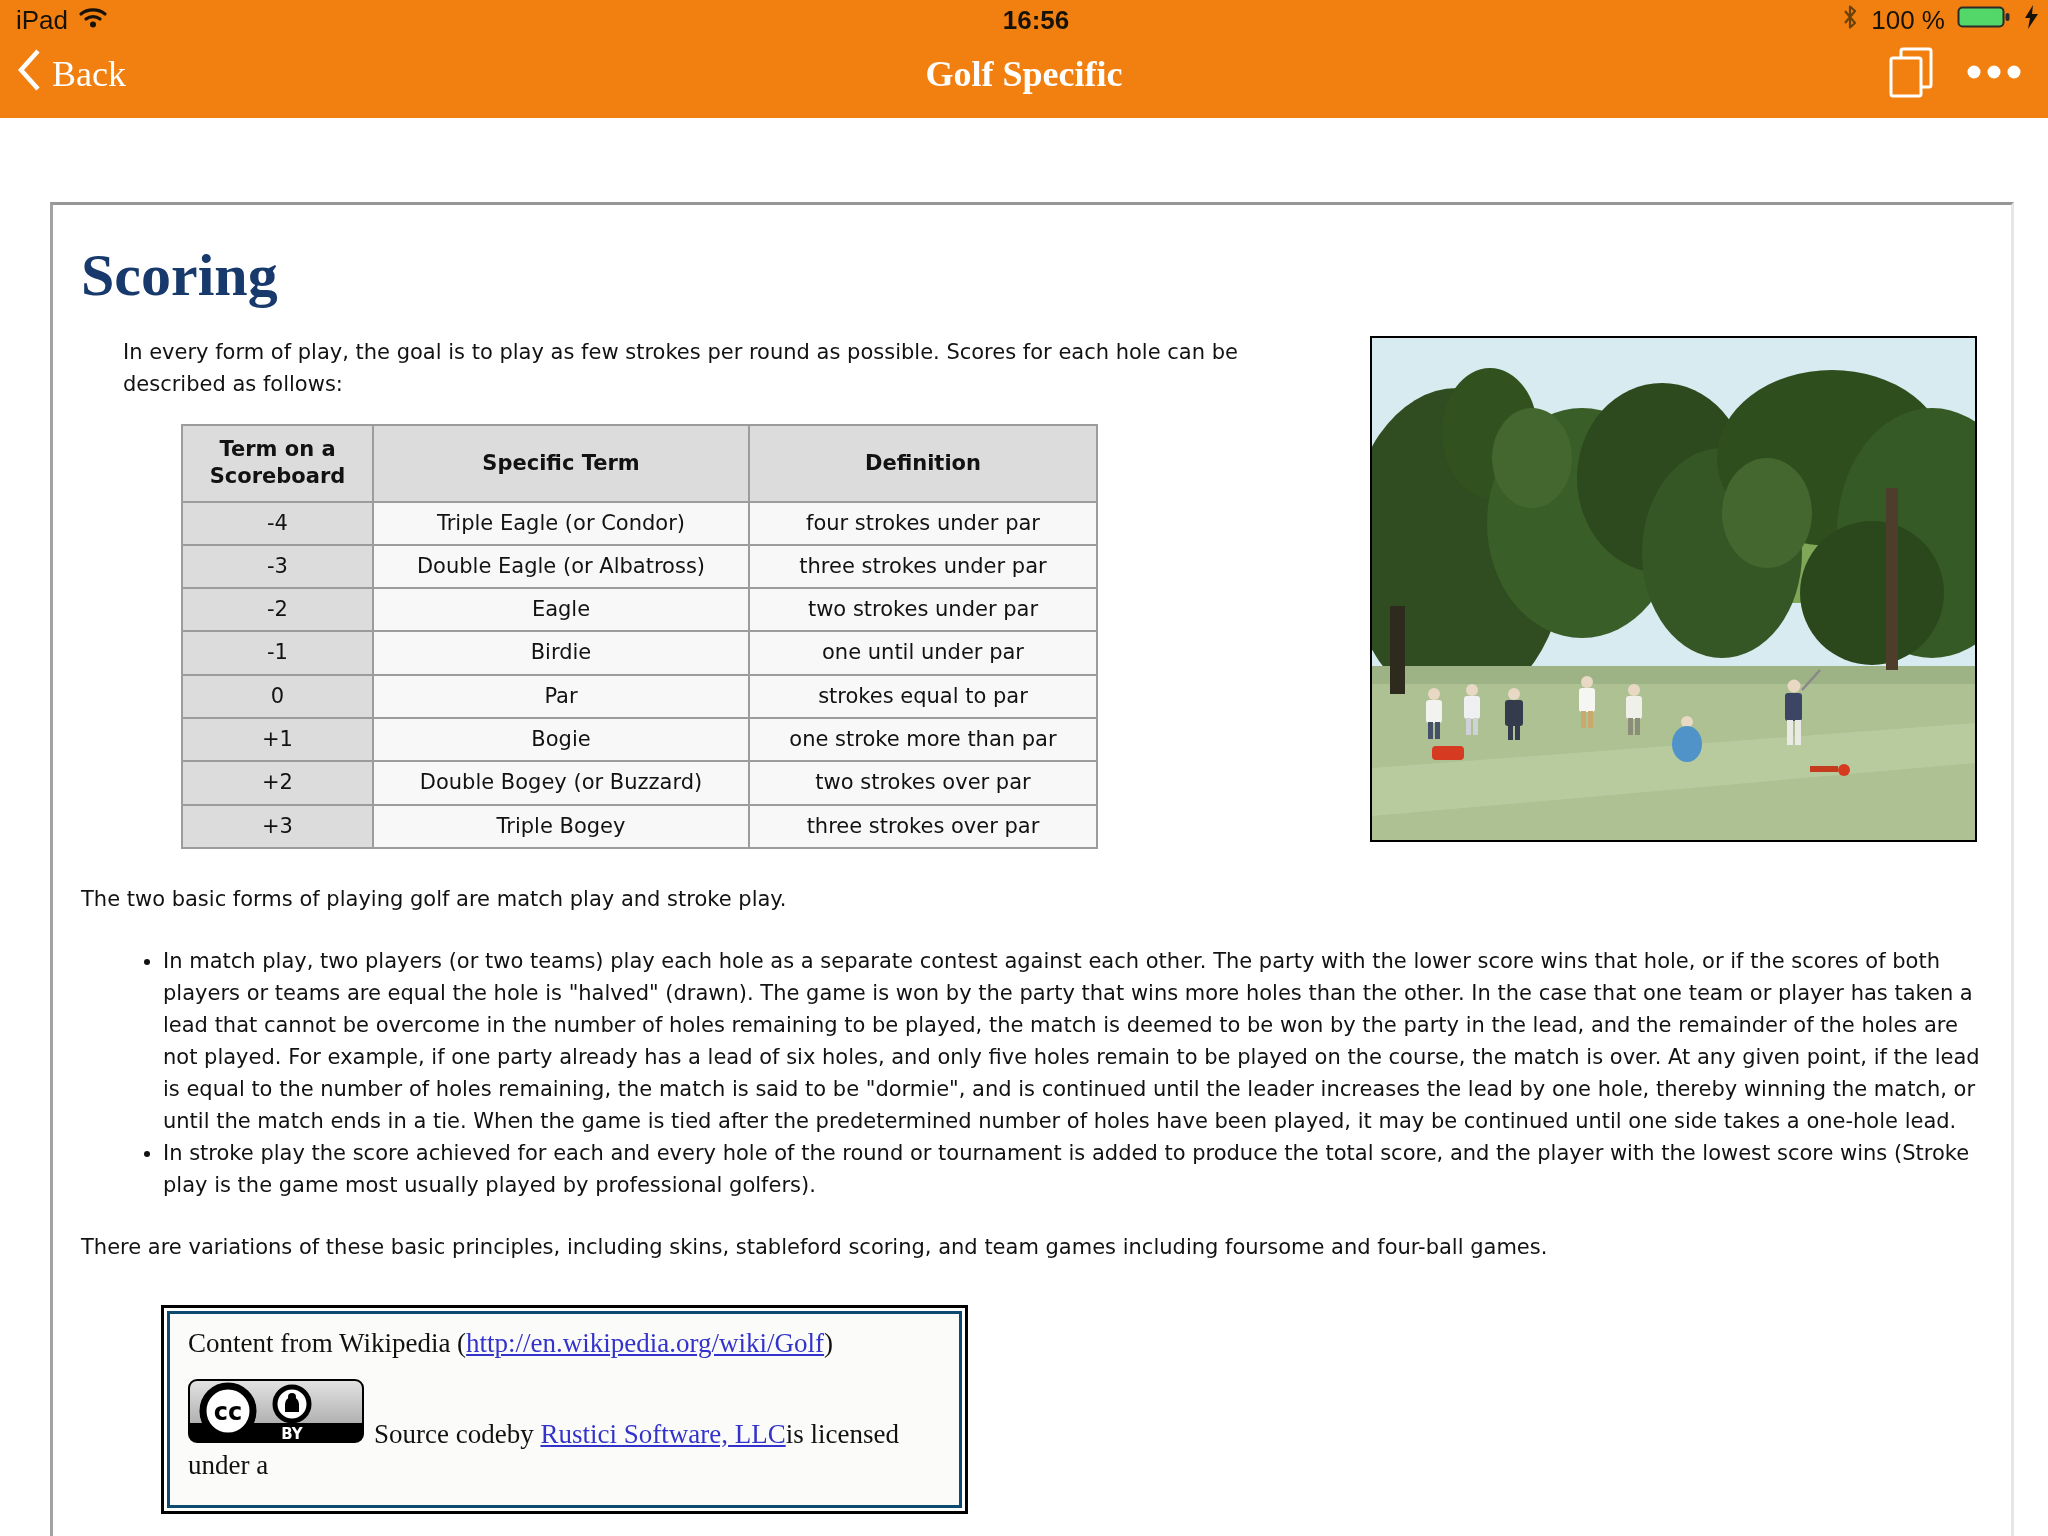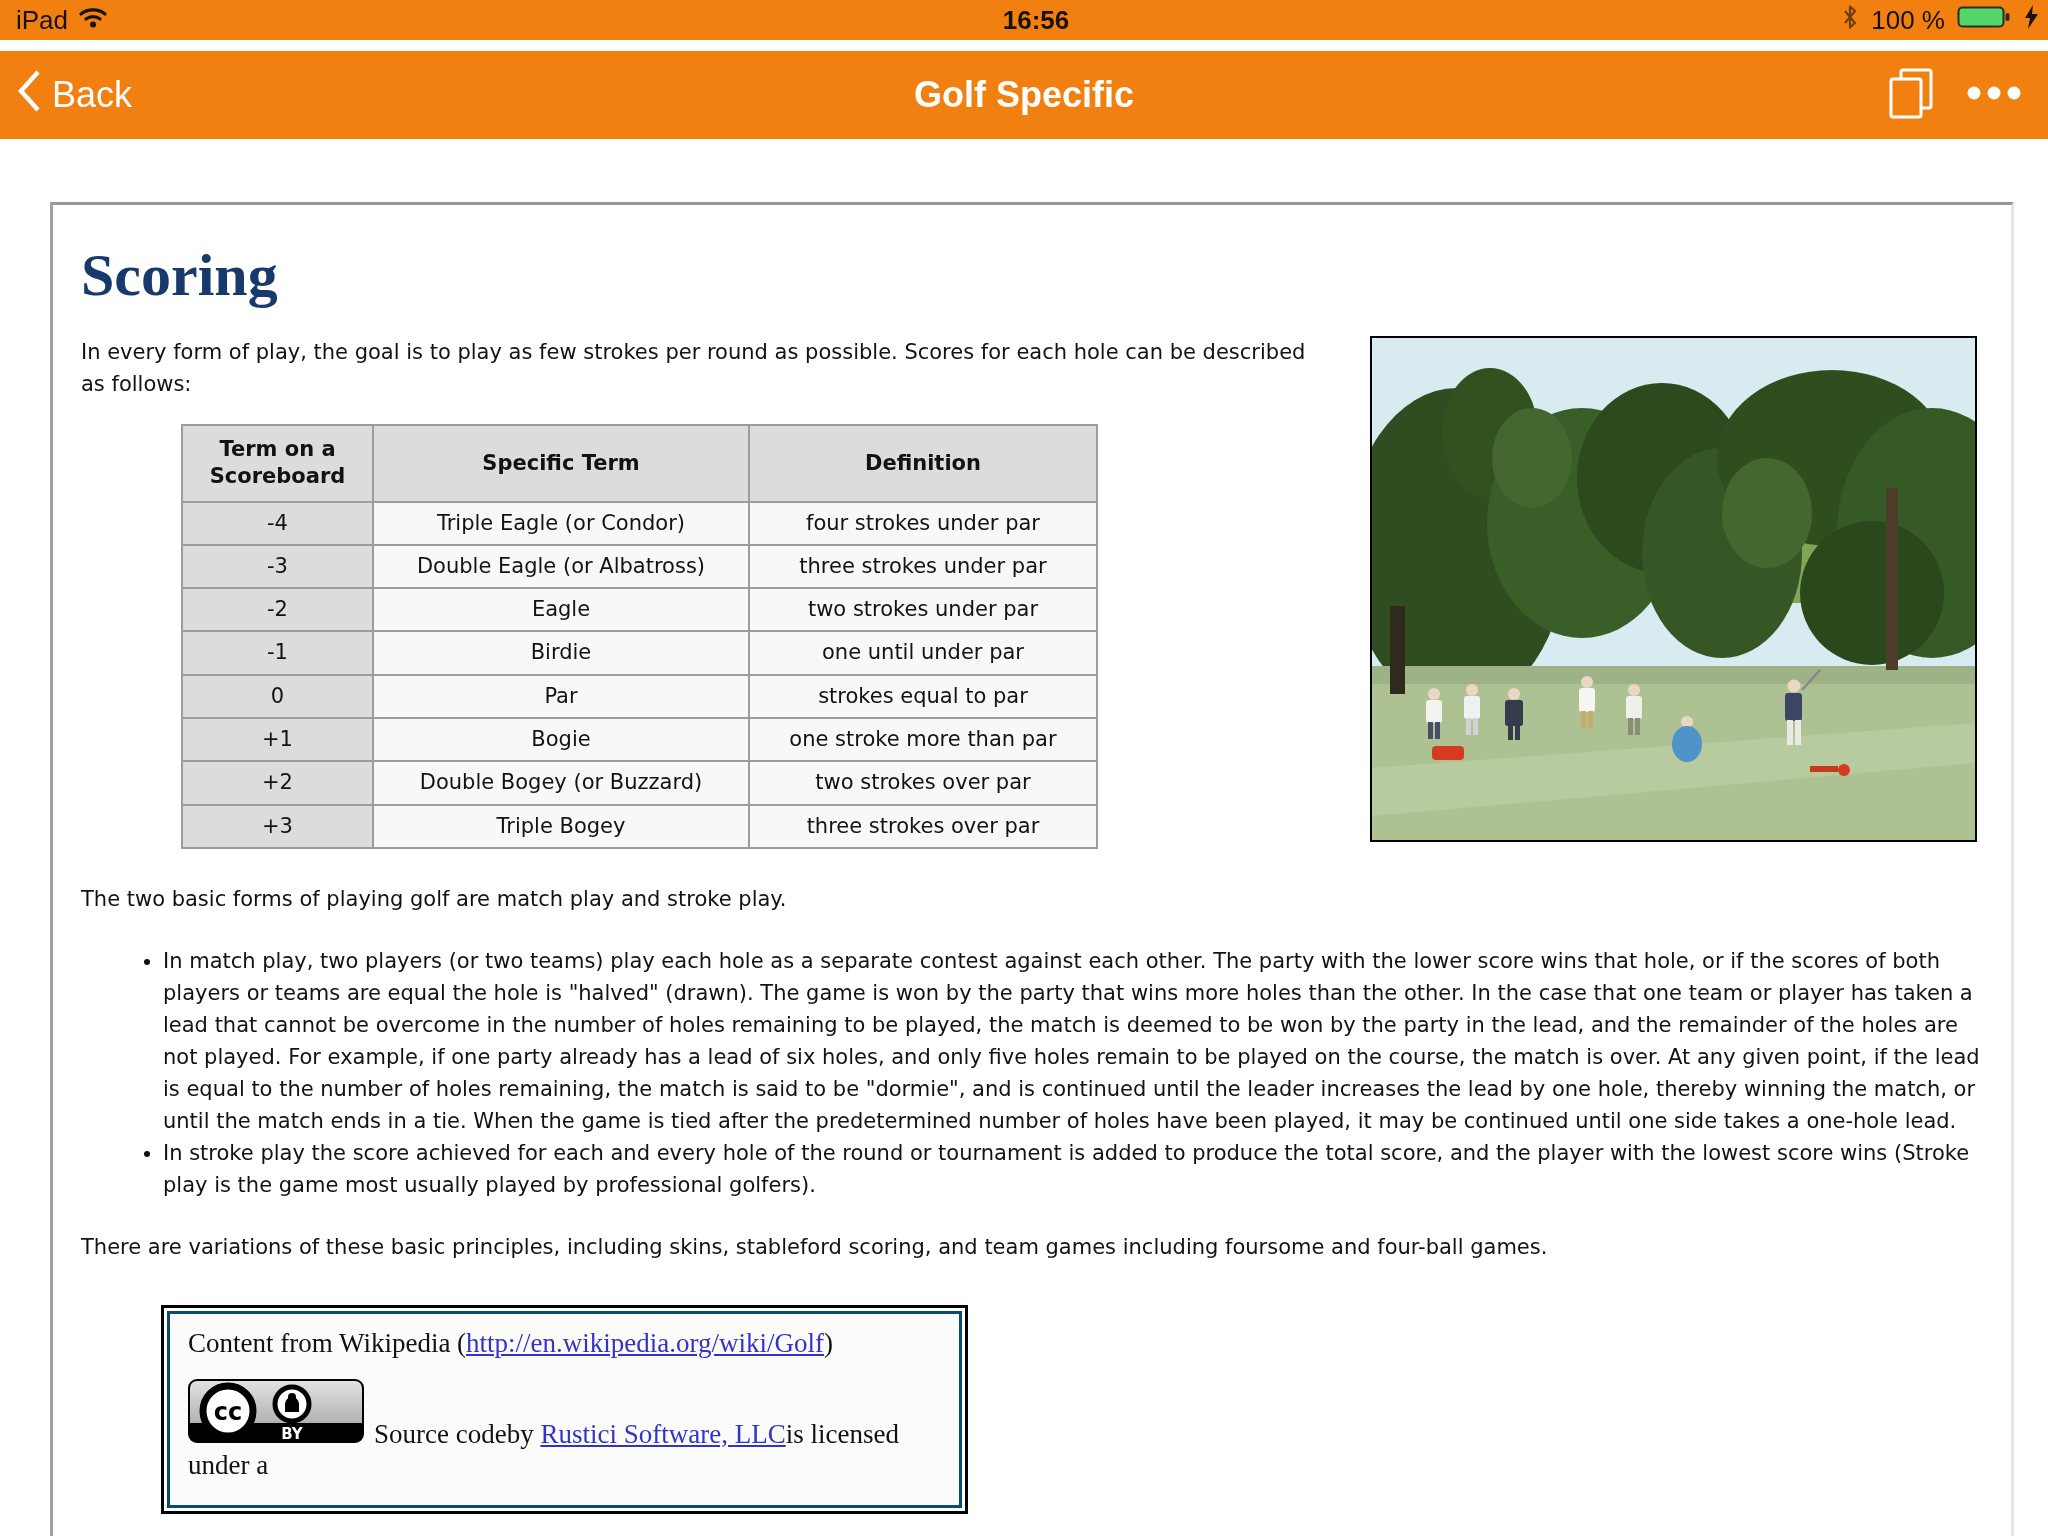--- a/index.html
+++ b/index.html
@@ -6,38 +6,38 @@
   #screen{position:relative;width:2048px;height:1536px;overflow:hidden;background:#fff;
           font-family:"DejaVu Sans",sans-serif;}
 
   
   .statusbar{position:absolute;left:0;top:0;width:100%;height:40px;background:#F28011;
              display:flex;align-items:center;color:#161208;
              font-family:"Liberation Sans",sans-serif;font-size:26px;}
   .sb-left{display:flex;align-items:center;gap:10px;padding-left:16px;}
   .sb-time{position:absolute;left:0;right:0;text-align:center;font-weight:700;padding-left:24px;}
   .sb-right{margin-left:auto;display:flex;align-items:center;gap:12px;padding-right:10px;}
-  .navbar{position:absolute;left:0;top:51px;width:100%;height:88px;background:#F28011;
+  .navbar{position:absolute;left:0;top:30px;width:100%;height:88px;background:#F28011;
           display:flex;align-items:center;color:#fff;
-          font-family:Liberation Sans, sans-serif;}
+          font-family:Liberation Serif, serif;}
   .nav-back{display:flex;align-items:center;gap:10px;padding-left:16px;font-size:36px;color:#fff;cursor:pointer;}
   .nav-title{position:absolute;left:0;right:0;text-align:center;font-size:36px;font-weight:700;}
   .nav-right{margin-left:auto;display:flex;align-items:center;gap:28px;padding-right:26px;z-index:2;}
 
   
   .doc{position:absolute;left:50px;top:202px;width:1964px;height:1400px;box-sizing:border-box;
        background:#fff;border-top:3px solid #979797;border-left:3px solid #a2a2a2;
        border-right:3px solid #e6e6e6;padding:22px 30px 0 28px;color:#121212;}
   .doc h1{font-family:"Liberation Serif",serif;font-weight:700;color:#17396B;
           font-size:60px;margin:14px 0 26px 0;}
   .doc p, .doc li{font-size:21px;line-height:32px;margin:0;}
   .photo{float:right;width:607px;height:506px;box-sizing:border-box;border:2px solid #000;
          margin:0 4px 24px 36px;background:#d7ebf0;}
   .photo svg{display:block;width:603px;height:502px;}
-  p.intro{margin-bottom:24px;}
+  p.intro{margin-bottom:24px;margin-left:42px;}
   table.score{border-collapse:collapse;margin:0 0 34px 100px;text-align:center;
               font-size:21px;line-height:1.3;padding-left:36px;}
   table.score th,table.score td{border:2px solid #9c9c9c;padding:7px 12px;}
   table.score th{background:#dcdcdc;font-weight:700;padding:10px 12px;}
   table.score td{background:#f8f8f8;}
   table.score td:first-child{background:#dcdcdc;}
   .col-term{width:165px;}.col-spec{width:350px;}.col-def{width:322px;}
   p.forms{margin-bottom:0;}
   ul.play{margin:30px 0 30px 0;padding-left:82px;}
   ul.play li{margin:0;}

